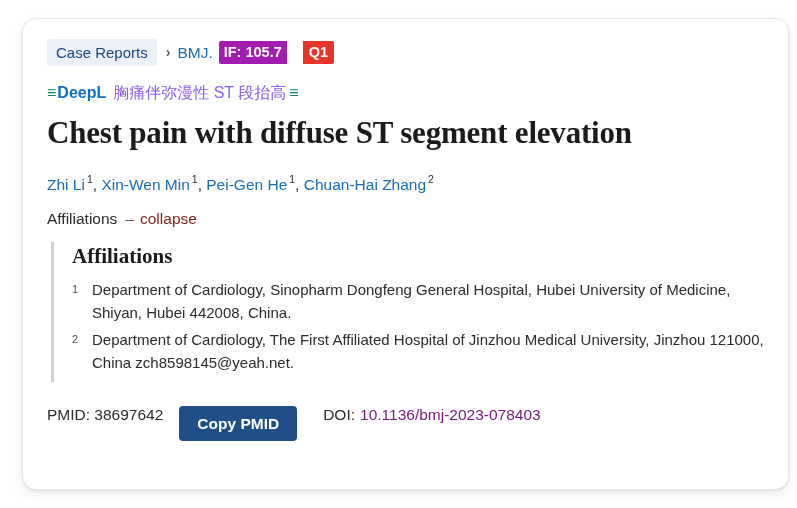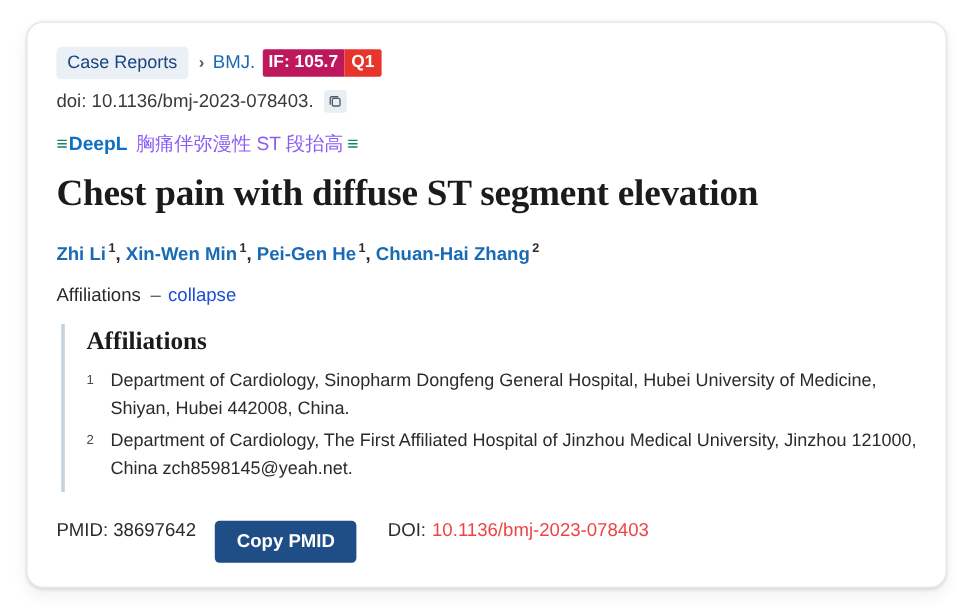--- a/index.html
+++ b/index.html
@@ -57,38 +57,39 @@
     margin: 0 7px 0 9px;
     font-size: 14px;
     font-weight: 700;
   }
   .journal {
     color: #1a6bb5;
     font-size: 15.5px;
   }
   .if-badge {
     display: inline-block;
-    background: #be185d;
+    background: #a21caf;
     color: #ffffff;
     font-size: 14.5px;
     font-weight: 700;
     padding: 2px 5px;
     margin-left: 6px;
     border-radius: 2px 0 0 2px;
     line-height: 1.3;
   }
   .q-badge {
     display: inline-block;
     background: #e8352b;
     color: #ffffff;
     font-size: 14.5px;
     font-weight: 700;
     padding: 2px 6px;
     border-radius: 0 2px 2px 0;
     line-height: 1.3;
+    margin-left: 16px;
   }
   .cite-rest {
     color: #3a3a3a;
     font-size: 15.5px;
     margin-left: 4px;
   }
   .doi-line {
     margin-top: 9px;
     font-size: 15.5px;
     color: #3a3a3a;
@@ -150,21 +151,20 @@
     line-height: 1.22;
     letter-spacing: -0.2px;
   }
 
   
   .authors {
     margin-top: 18px;
     font-size: 15.5px;
     color: #2b2b2b;
     line-height: 1.5;
-    font-weight: bold;
   }
   .author-link {
     color: #1a6bb5;
     text-decoration: none;
     cursor: pointer;
   }
   .sup {
     font-size: 10.5px;
     vertical-align: super;
     color: #2b2b2b;
@@ -178,21 +178,21 @@
     font-size: 15.5px;
     color: #2b2b2b;
     display: flex;
     align-items: center;
   }
   .aff-dash {
     color: #555;
     margin: 0 6px 0 8px;
   }
   .collapse-link {
-    color: #1d4ed8;
+    color: #7f1d1d;
     cursor: pointer;
   }
 
   
   .aff-block {
     margin-top: 14px;
     margin-left: 4px;
     border-left: 3px solid #c7d2dc;
     padding: 2px 0 2px 18px;
   }
@@ -244,48 +244,39 @@
     font-weight: 700;
     padding: 10px 18px;
     cursor: pointer;
     line-height: 1;
   }
   .doi-label {
     margin-left: 26px;
     margin-right: 5px;
   }
   .doi-link {
-    color: #ef4444;
+    color: #701a75;
     text-decoration: none;
     cursor: pointer;
   }
 </style>
 </head>
 <body>
 
 <div class="page">
   <div class="card">
 
     <div class="cite-line">
       <span class="pub-type">Case Reports</span>
       <span class="chevron">›</span>
       <span class="journal">BMJ.</span>
       <span class="if-badge">IF: 105.7</span>
         <span class="q-badge">Q1</span>
     </div>
 
-    <div class="doi-line">
-      <span>doi: 10.1136/bmj-2023-078403.</span>
-      <span class="copy-icon">
-        <svg width="11" height="11" viewBox="0 0 12 12" aria-hidden="true">
-          <rect x="3.2" y="3.2" width="7" height="7" rx="1.2" fill="none" stroke="#4a5b6b" stroke-width="1.2"></rect>
-          <path d="M8.2 1.8H2.4a1.1 1.1 0 0 0-1.1 1.1v5.6" fill="none" stroke="#4a5b6b" stroke-width="1.2" stroke-linecap="round"></path>
-        </svg>
-      </span>
-    </div>
 
     <div class="deepl-row">
       <span class="deepl-mark">≡</span>
       <span class="deepl-name">DeepL</span>
       <span class="deepl-text">胸痛伴弥漫性 ST 段抬高</span>
       <span class="deepl-end">≡</span>
     </div>
 
     <h1 class="title">Chest pain with diffuse ST segment elevation</h1>
 

